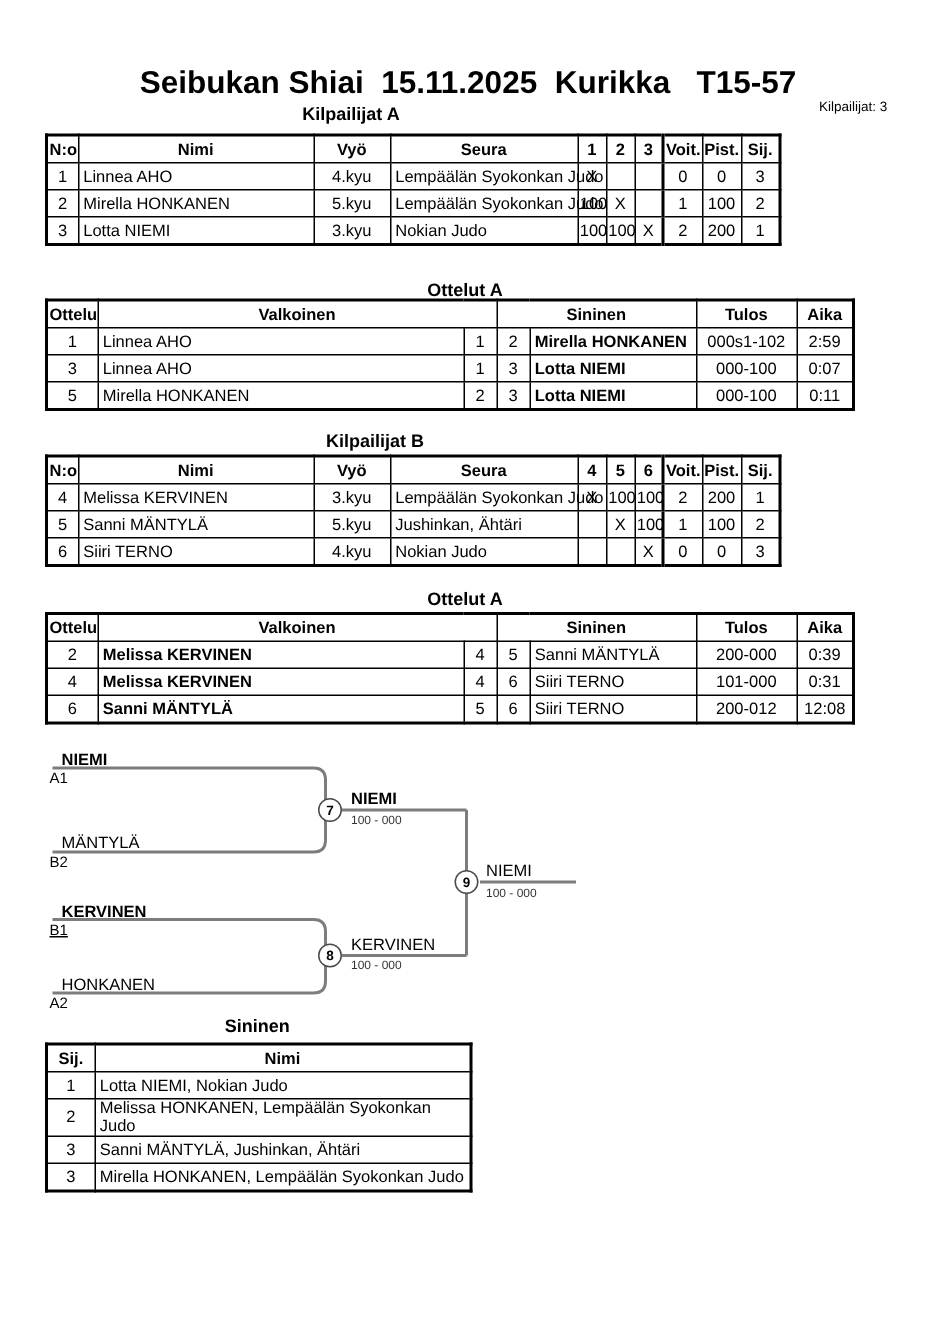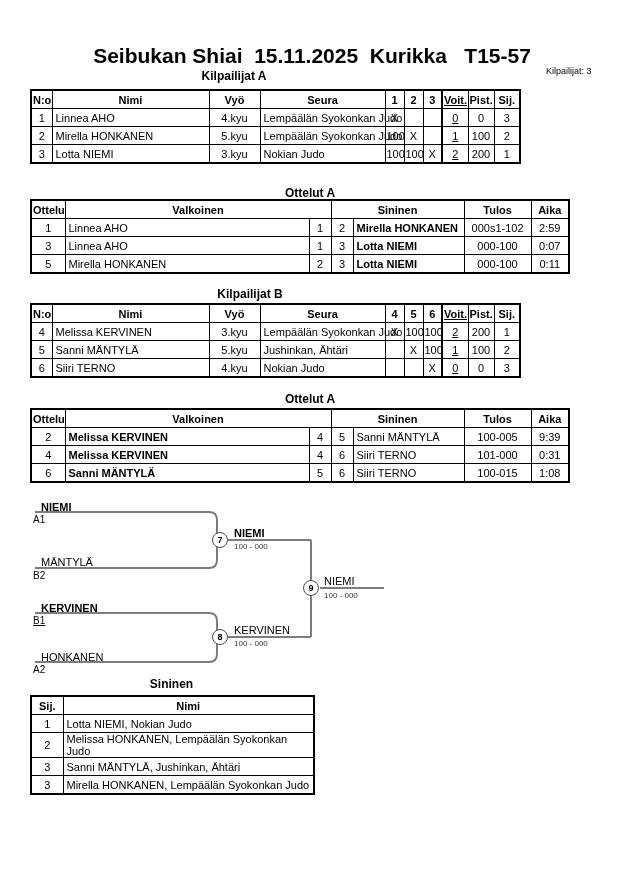--- a/index.html
+++ b/index.html
@@ -8,21 +8,21 @@
   .abs{position:absolute;}
   .page-title{top:44px;left:0;width:624px;text-align:center;font-size:21px;font-weight:bold;white-space:pre;}
   .participants{top:66px;left:546px;font-size:9px;}
   .sec-title{font-size:12px;font-weight:bold;text-align:center;}
   table{border-collapse:collapse;table-layout:fixed;background:#fff;border:2px solid #000;}
   td,th{border:1px solid #000;font-size:11px;height:17px;padding:0 3px;vertical-align:middle;overflow:visible;}
   th{font-weight:bold;text-align:center;padding:0 1px;}
   td.c{text-align:center;padding:0 1px;}
   td.l{text-align:left;}
   .seura{white-space:nowrap;}
-  .tk{border-left:2px solid #000 !important;text-decoration:underline;}
+  .tk{border-left:2px solid #000 !important;}
   .b{font-weight:bold;}
   
   .bracket{top:500px;left:4px;width:630px;height:185px;}
   .bracket svg{position:absolute;top:0;left:0;}
   .bk-label{position:absolute;font-size:11px;white-space:nowrap;}
   .bk-bold{font-weight:bold;}
   .bk-pos{position:absolute;font-size:10px;}
   .bk-score{position:absolute;font-size:8px;color:#333;white-space:nowrap;}
   .bk-circle{position:absolute;width:16px;height:16px;border:1.5px solid #4a4a4a;border-radius:50%;
              background:#fff;font-size:9px;font-weight:bold;text-align:center;line-height:15px;box-sizing:border-box;}
@@ -236,40 +236,40 @@
     <th colspan="2">Sininen</th>
     <th>Tulos</th>
     <th>Aika</th>
   </tr>
   <tr>
     <td class="c">2</td>
     <td class="l b">Melissa KERVINEN</td>
     <td class="c">4</td>
     <td class="c">5</td>
     <td class="l">Sanni MÄNTYLÄ</td>
-    <td class="c">100-005</td>
-    <td class="c">9:39</td>
+    <td class="c">200-000</td>
+    <td class="c">0:39</td>
   </tr>
   <tr>
     <td class="c">4</td>
     <td class="l b">Melissa KERVINEN</td>
     <td class="c">4</td>
     <td class="c">6</td>
     <td class="l">Siiri TERNO</td>
     <td class="c">101-000</td>
     <td class="c">0:31</td>
   </tr>
   <tr>
     <td class="c">6</td>
     <td class="l b">Sanni MÄNTYLÄ</td>
     <td class="c">5</td>
     <td class="c">6</td>
     <td class="l">Siiri TERNO</td>
-    <td class="c">100-015</td>
-    <td class="c">1:08</td>
+    <td class="c">200-012</td>
+    <td class="c">12:08</td>
   </tr>
 </tbody>
   </table>
 
 <div class="abs bracket">
   <svg width="630" height="185" viewBox="0 0 630 185">
     <g stroke="#7d7d7d" stroke-width="2" fill="none">
       <path d="M31,12 H205 Q213,12 213,20 V40"></path>
       <path d="M31,68 H205 Q213,68 213,60 V40"></path>
       <path d="M31,113 H205 Q213,113 213,121 V137"></path>

